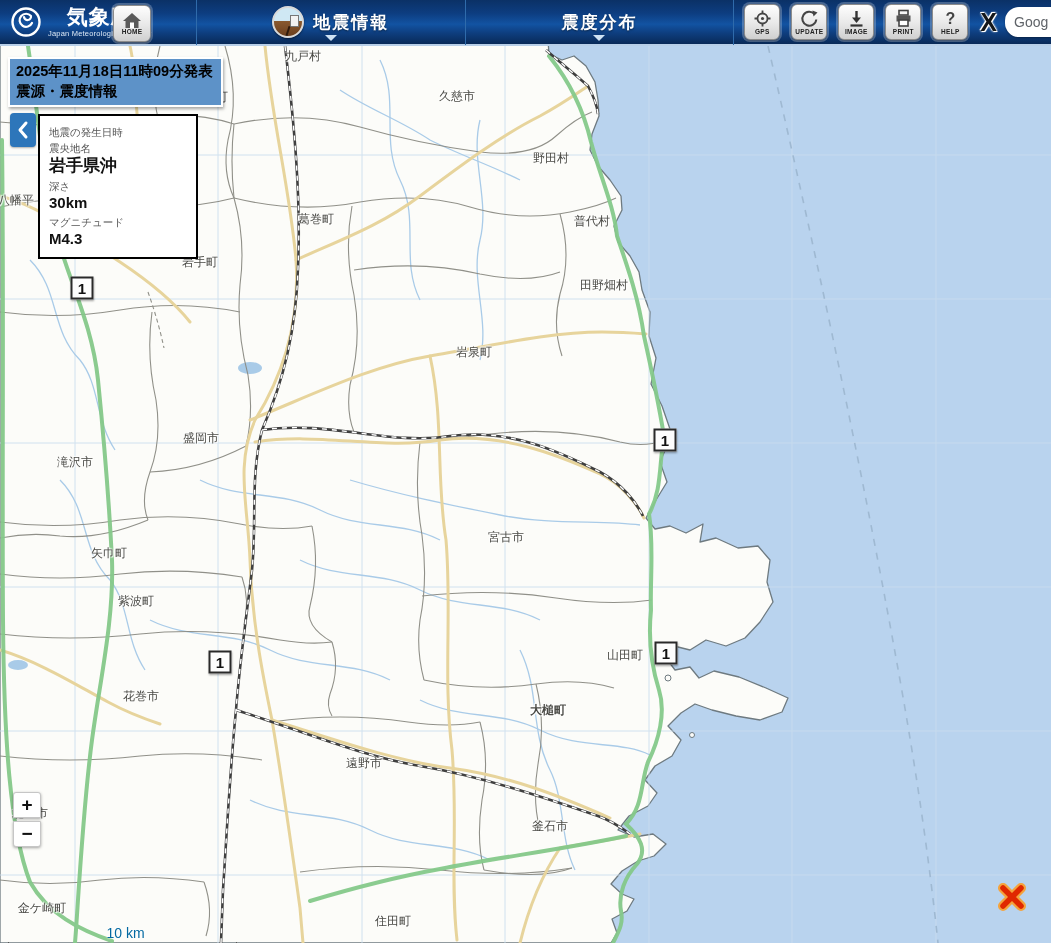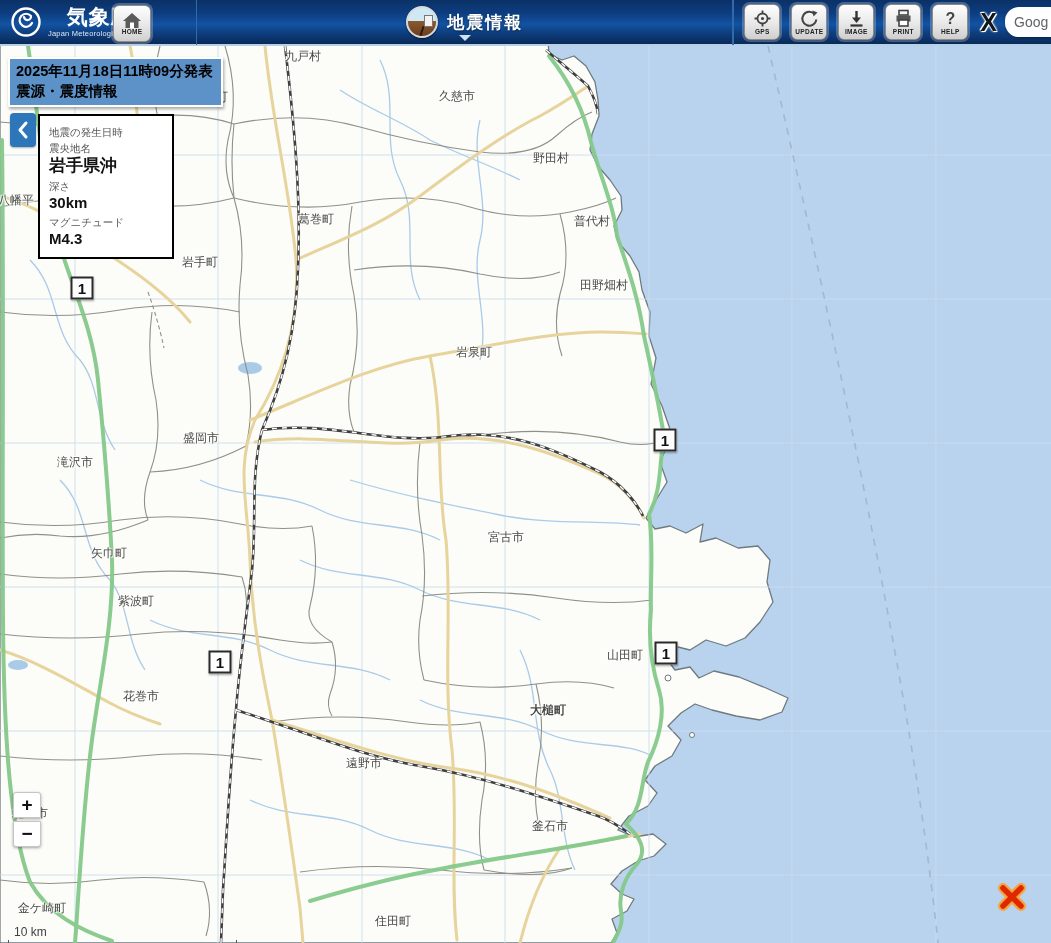--- a/index.html
+++ b/index.html
@@ -51,34 +51,34 @@
     padding-left:9px;font-size:14px;color:#5f6368;cursor:pointer;box-shadow:0 1px 2px rgba(0,0,0,.35);}
 
   
   #announcement{position:absolute;left:8px;top:57px;z-index:15;background:var(--badge-blue);
     border:2px solid #fff;box-shadow:1px 2px 3px rgba(0,0,0,.35);padding:3px 8px 4px 6px;color:#000;}
   #announcement .a-line{font-size:14.5px;font-weight:bold;line-height:1.35;white-space:nowrap;}
 
   
   #collapse-btn{position:absolute;left:10px;top:113px;width:26px;height:34px;background:#2d76ba;border-radius:4px;
     z-index:16;display:flex;align-items:center;justify-content:center;cursor:pointer;box-shadow:0 1px 2px rgba(0,0,0,.3);}
-  #info-panel{position:absolute;left:38px;top:114px;width:136px;z-index:16;background:#fff;border:2px solid #000;
+  #info-panel{position:absolute;left:38px;top:114px;width:160px;z-index:16;background:#fff;border:2px solid #000;
     padding:7px 10px 8px 9px;}
   .info-label{font-size:10.5px;color:#555;line-height:1.25;margin-top:3px;}
   .info-value{font-size:15px;color:#111;font-weight:bold;line-height:1.3;}
   .info-value.big{font-size:17px;}
 
   
   #zoom-controls{position:absolute;left:13px;top:792px;z-index:15;width:28px;}
   .zoom-btn{width:28px;height:26px;background:#fff;border:1px solid #c6c6c6;display:flex;align-items:center;justify-content:center;
     font-size:19px;font-weight:bold;color:#111;cursor:pointer;box-shadow:0 1px 3px rgba(0,0,0,.35);}
   .zoom-btn:first-child{border-radius:3px 3px 0 0;}
   .zoom-btn:last-child{border-radius:0 0 3px 3px;margin-top:3px;}
   #scale-bar{position:absolute;left:8px;top:925px;z-index:14;}
-  #scale-bar .s-label{font-size:12px;color:#404040;margin:0 0 1px 6px;text-shadow:0 0 2px #fff,0 0 2px #fff;}
+  #scale-bar .s-label{font-size:14px;color:#0369a1;margin:0 0 1px 6px;text-shadow:0 0 2px #fff,0 0 2px #fff;text-align:center;}
   #scale-bar .s-line{width:229px;height:12px;border-left:1.5px solid #555;border-bottom:1.5px solid #555;border-right:1.5px solid #555;}
 </style>
 </head>
 <body>
 
 <svg id="map" viewBox="0 0 1051 943" xmlns="http://www.w3.org/2000/svg">
   <rect x="0" y="0" width="1051" height="943" fill="var(--sea)"></rect>
 
   <g>
     <polygon fill="var(--land)" stroke="var(--coast)" stroke-width="1.3" stroke-linejoin="round" points="
@@ -245,20 +245,24 @@
   <div class="tab">
     <div id="eq-icon">
         <div class="bld"></div>
         <div class="crack"></div>
       </div>
     <span class="tab-label">地震情報</span>
     <span class="tab-caret"></span>
   </div>
   <div class="nav-sep"></div>
 
+  <div class="tab">
+    <span class="tab-label">震度分布</span>
+    <span class="tab-caret"></span>
+  </div>
   <div class="nav-sep"></div>
 
   <div id="tools">
     <div class="sq-btn">
       <svg width="19" height="19" viewBox="0 0 19 19">
         <circle cx="9.5" cy="9.5" r="5" fill="none" stroke="#444" stroke-width="1.8"></circle>
         <circle cx="9.5" cy="9.5" r="1.6" fill="#444"></circle>
         <path d="M9.5,1.5V4 M9.5,15V17.5 M1.5,9.5H4 M15,9.5H17.5" stroke="#444" stroke-width="1.8"></path>
       </svg>
       <span class="btn-label">GPS</span>

